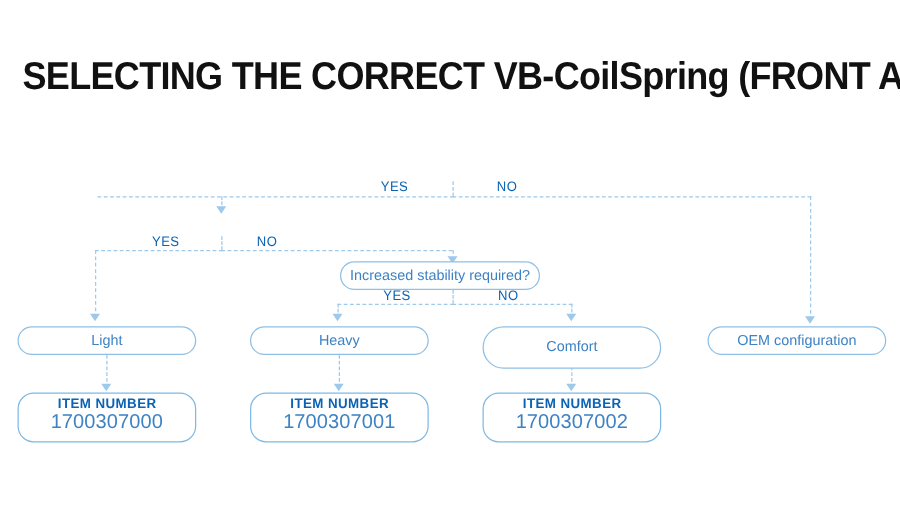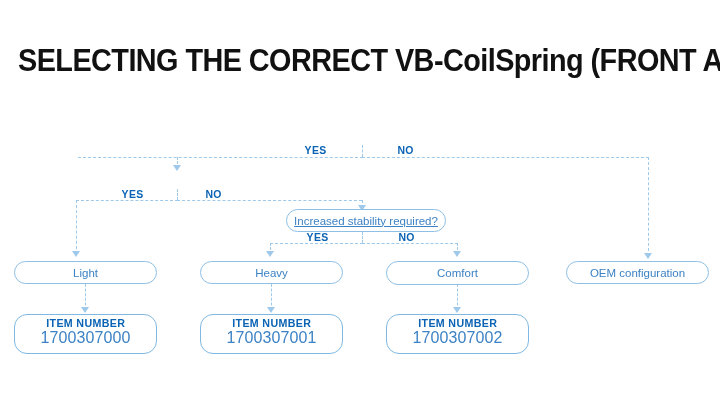--- a/index.html
+++ b/index.html
@@ -74,21 +74,21 @@
     font-size: 16px;
     color: #3d82c4;
     line-height: 16px;
     letter-spacing: 0.1px;
   }
 
   
   .branch-label {
     position: absolute;
     font-size: 11px;
-    font-weight: bold;
+    font-weight: normal;
     color: #0a63b4;
     letter-spacing: 0.4px;
     transform: scaleX(0.95);
     white-space: nowrap;
   }
 
   
   .conn-h {
     position: absolute;
     height: 0;
@@ -154,35 +154,35 @@
 
   <div class="conn-v" style="left:457px; top:284px; height:26px;"></div>
   <div class="arrow-down" style="left:452.5px; top:307px;"></div>
 
   <div class="branch-label" style="left:304px; top:144px;">YES</div>
   <div class="branch-label" style="left:397px; top:144px;">NO</div>
 
   <div class="branch-label" style="left:121px; top:188px;">YES</div>
   <div class="branch-label" style="left:205px; top:188px;">NO</div>
 
-  <div class="node decision" style="left:286px; top:209px; width:160px; height:23px;text-decoration:underline;">
+  <div class="node decision" style="left:272px; top:209px; width:160px; height:23px;">
     <span>Increased stability required?</span>
   </div>
   <div class="branch-label" style="left:306px; top:231px;">YES</div>
   <div class="branch-label" style="left:398px; top:231px;">NO</div>
 
   <div class="node outcome" style="left:14px; top:261px; width:143px; height:23px;">
     <span>Light</span>
   </div>
 
   <div class="node outcome" style="left:200px; top:261px; width:143px; height:23px;">
     <span>Heavy</span>
   </div>
 
-  <div class="node outcome" style="left:386px; top:261px; width:143px; height:24px;">
+  <div class="node outcome" style="left:386px; top:261px; width:143px; height:34px;">
     <span>Comfort</span>
   </div>
 
   <div class="node outcome" style="left:566px; top:261px; width:143px; height:23px;">
     <span>OEM configuration</span>
   </div>
 
   <div class="node item" style="left:14px; top:314px; width:143px; height:40px;">
     <span class="item-label">ITEM NUMBER</span>
     <span class="item-value">1700307000</span>

